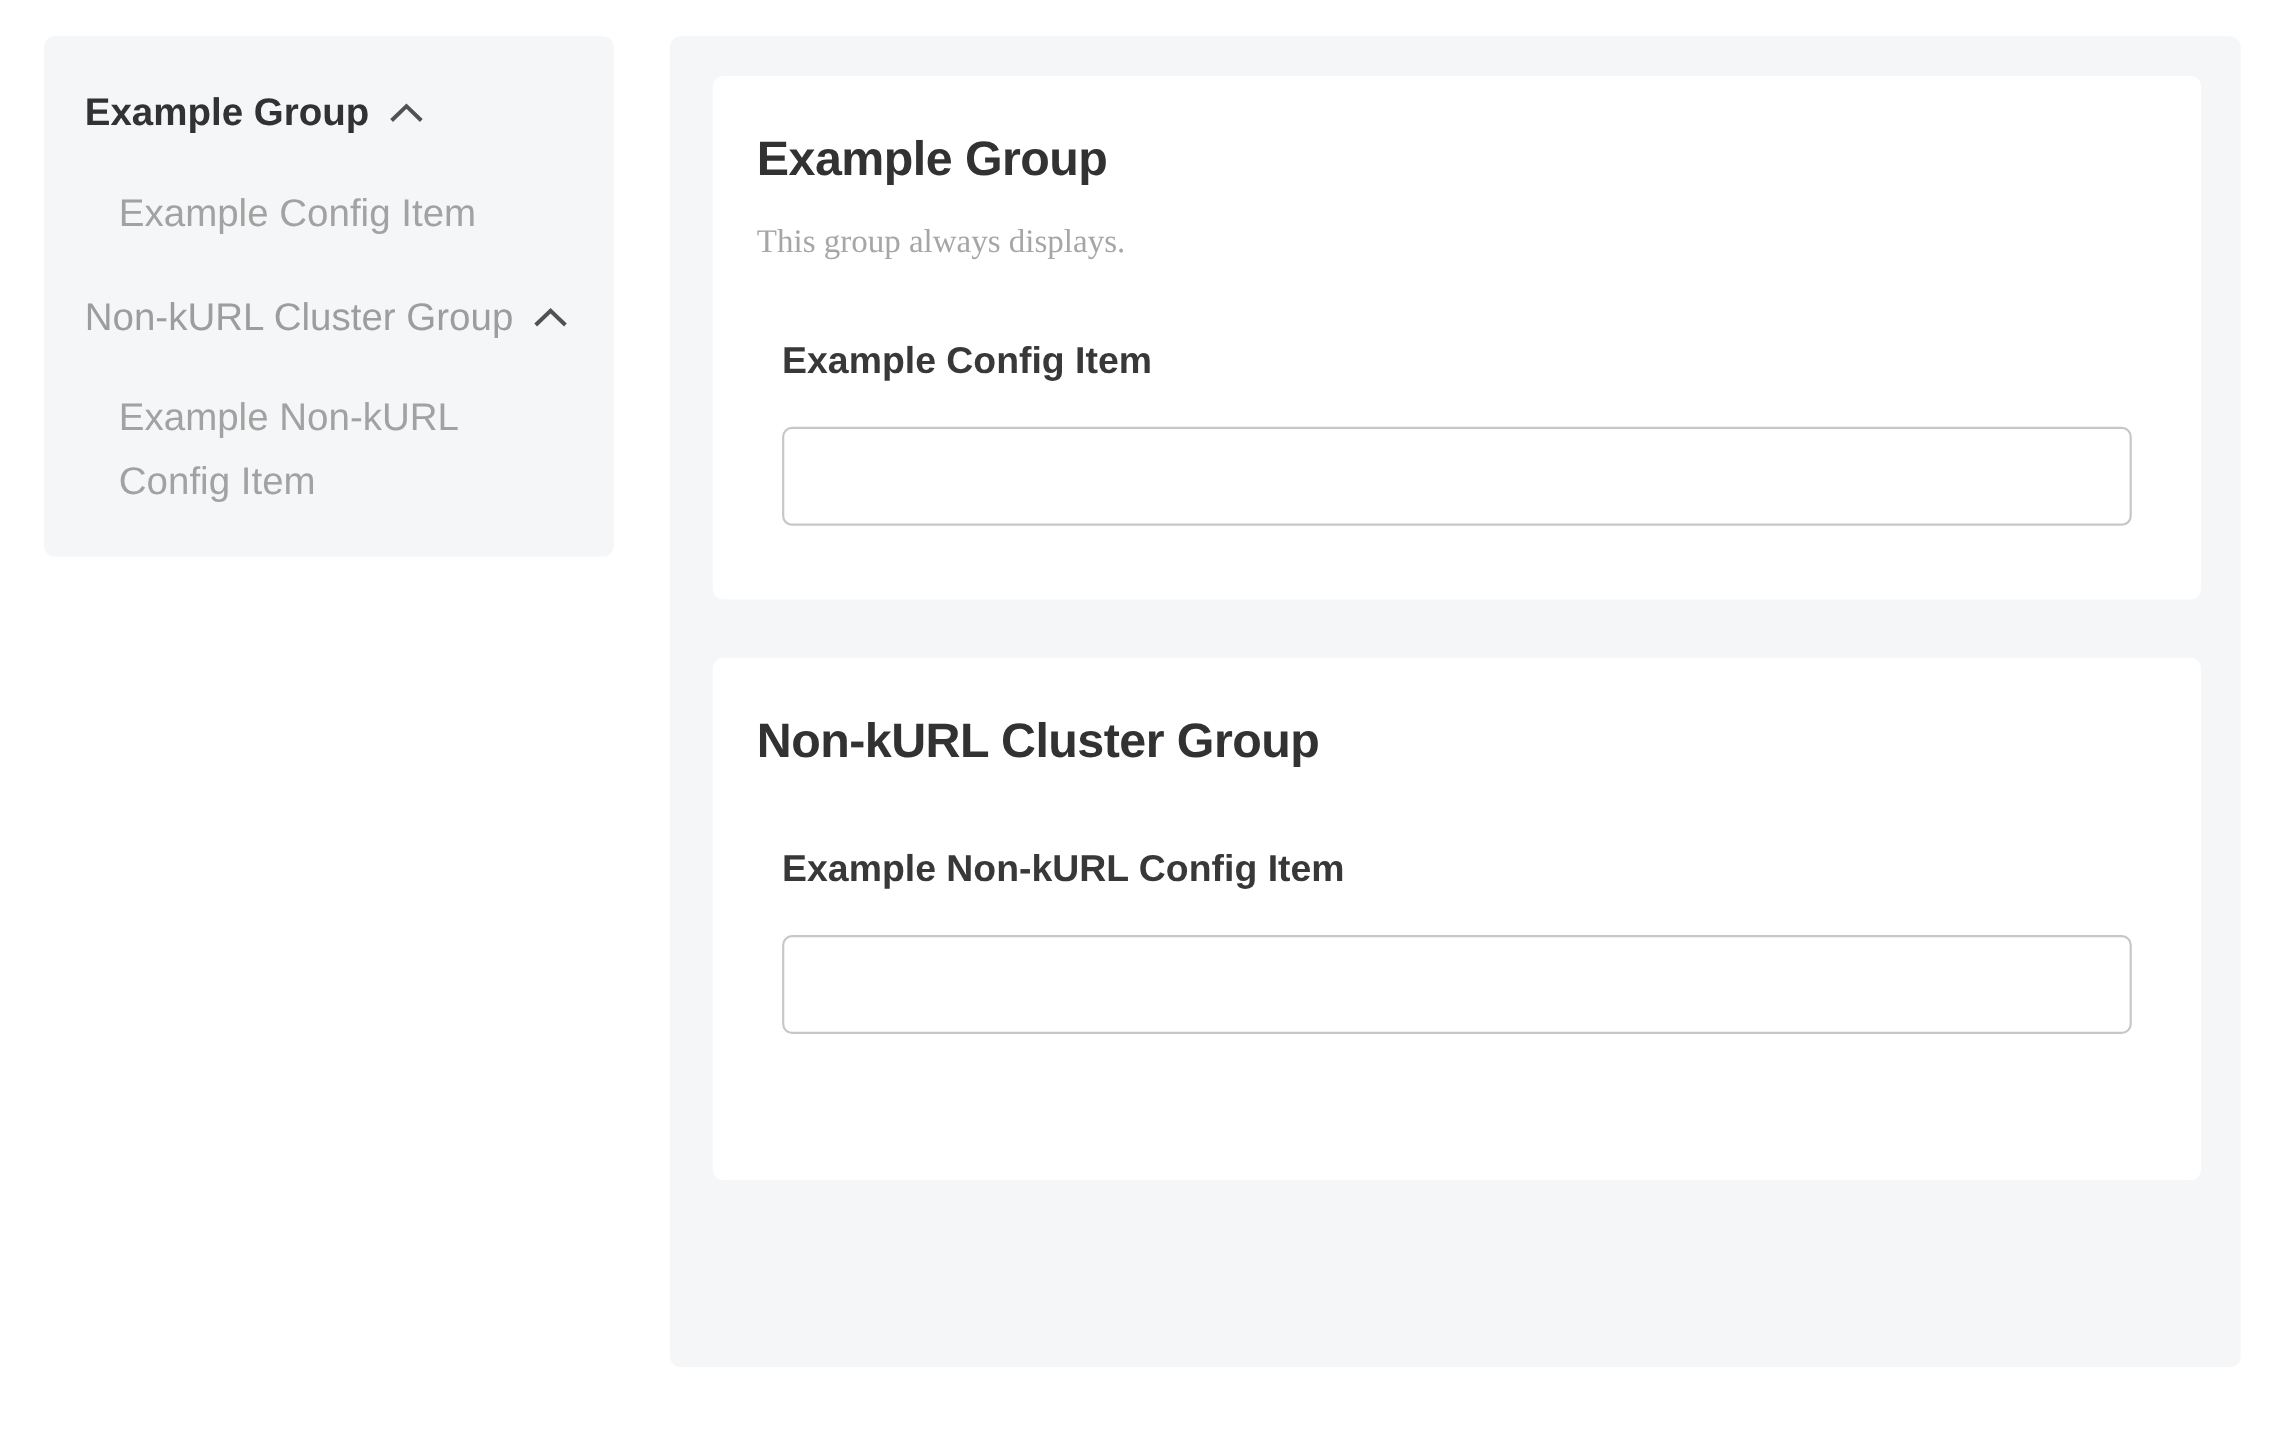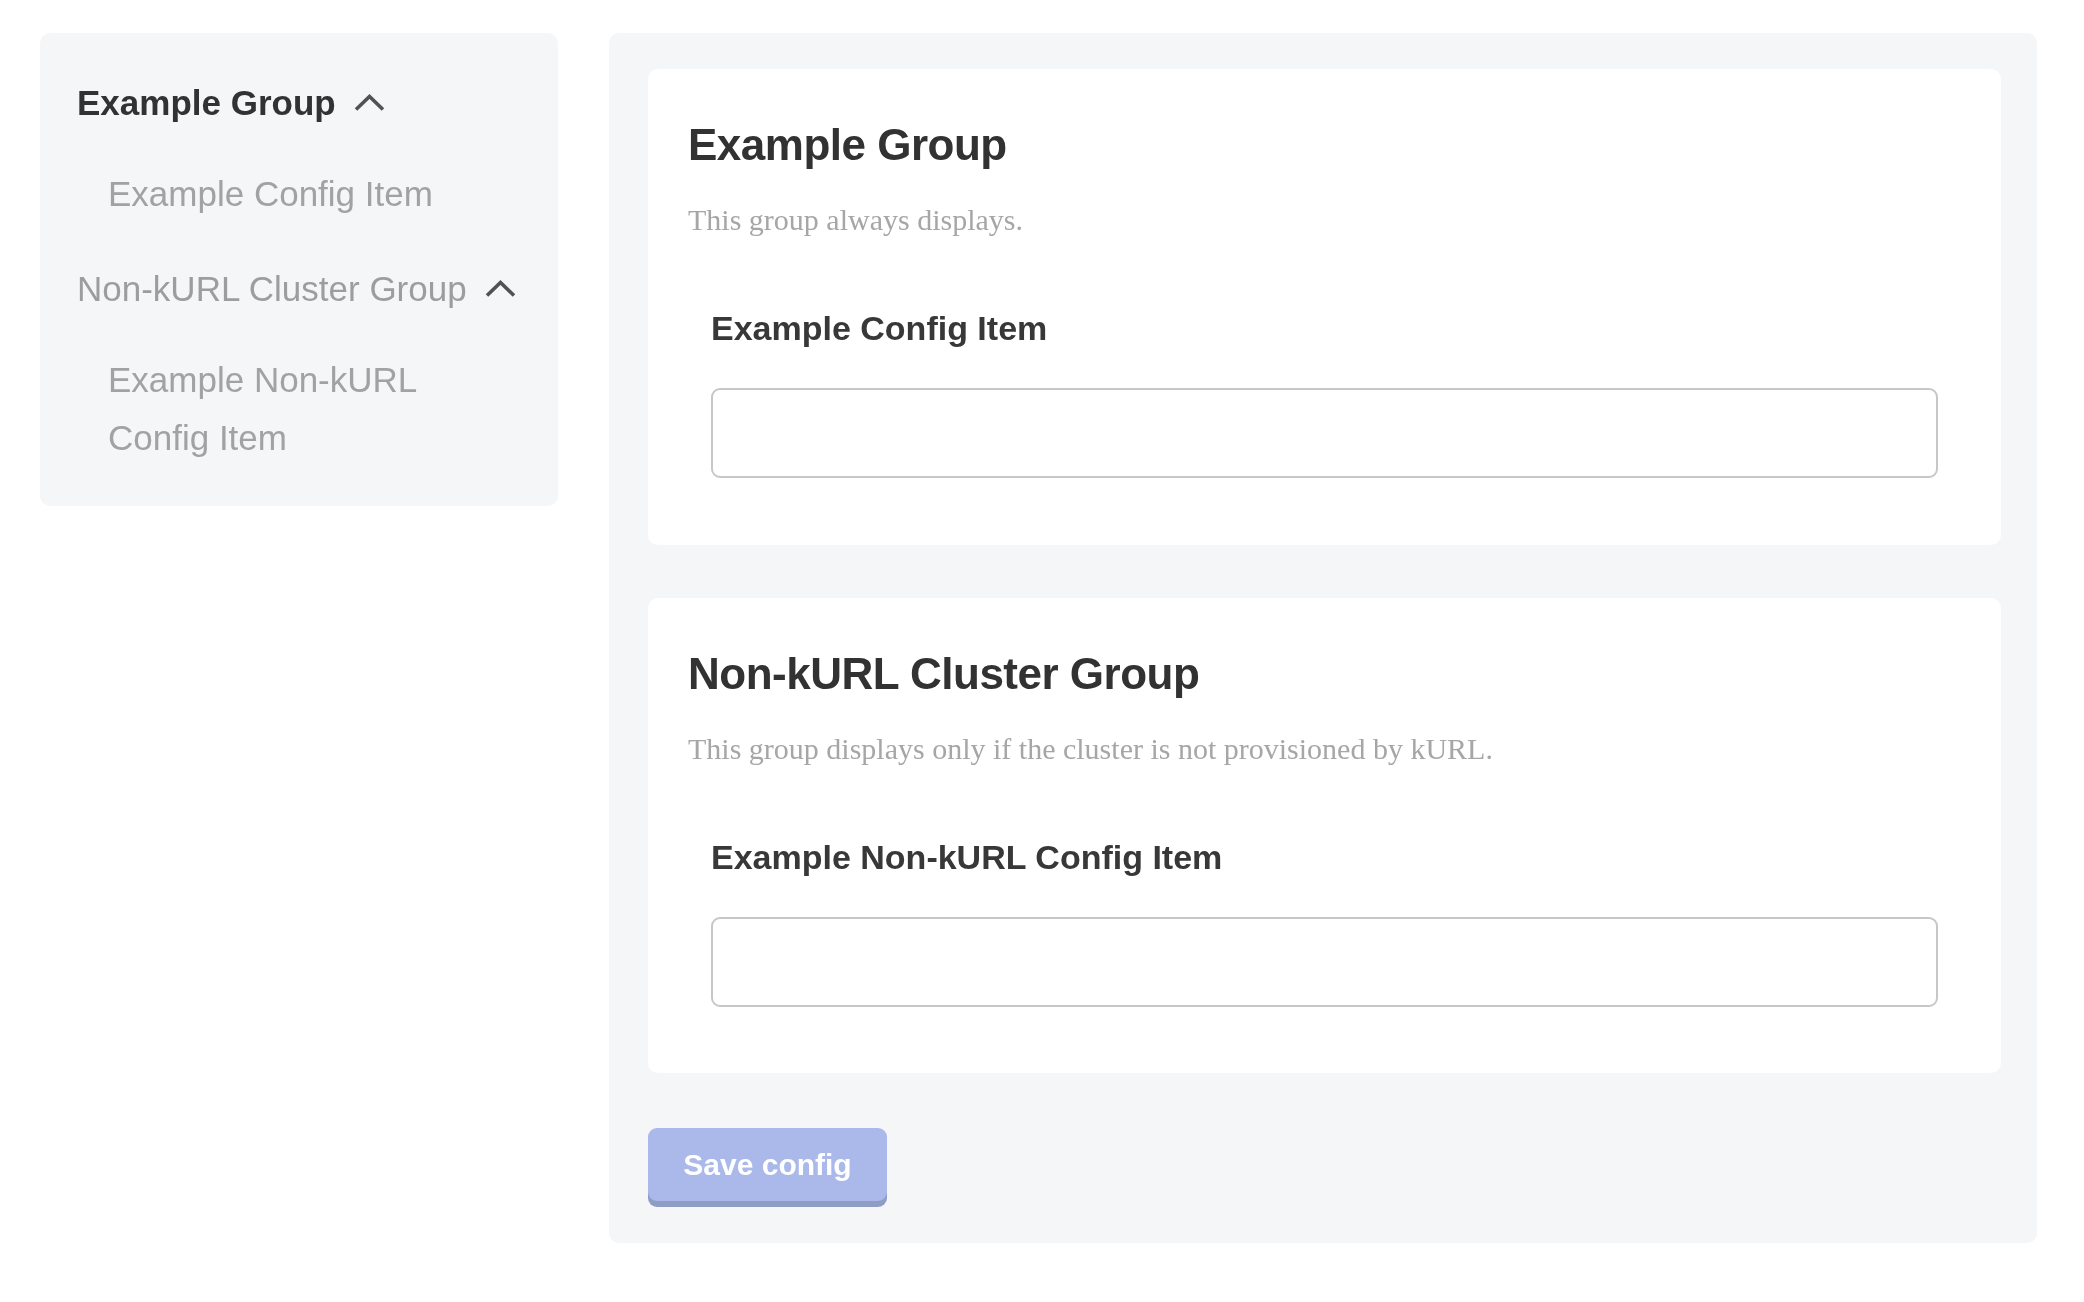--- a/index.html
+++ b/index.html
@@ -115,22 +115,20 @@
 
     <div class="group-card">
       <h2 class="group-title">Example Group</h2>
       <p class="group-desc">This group always displays.</p>
       <div class="item-label">Example Config Item</div>
       <input class="item-input" type="text" value="" style="">
     </div>
 
     <div class="group-card second">
       <h2 class="group-title">Non-kURL Cluster Group</h2>
-      <p class="group-desc">This group displays only if the cluster is not provisioned by kURL.</p>
       <div class="item-label">Example Non-kURL Config Item</div>
       <input class="item-input" type="text" value="" style="">
     </div>
 
-    <button class="save-btn">Save config</button>
 
   </section>
 
 </div>
 
 </body></html>

